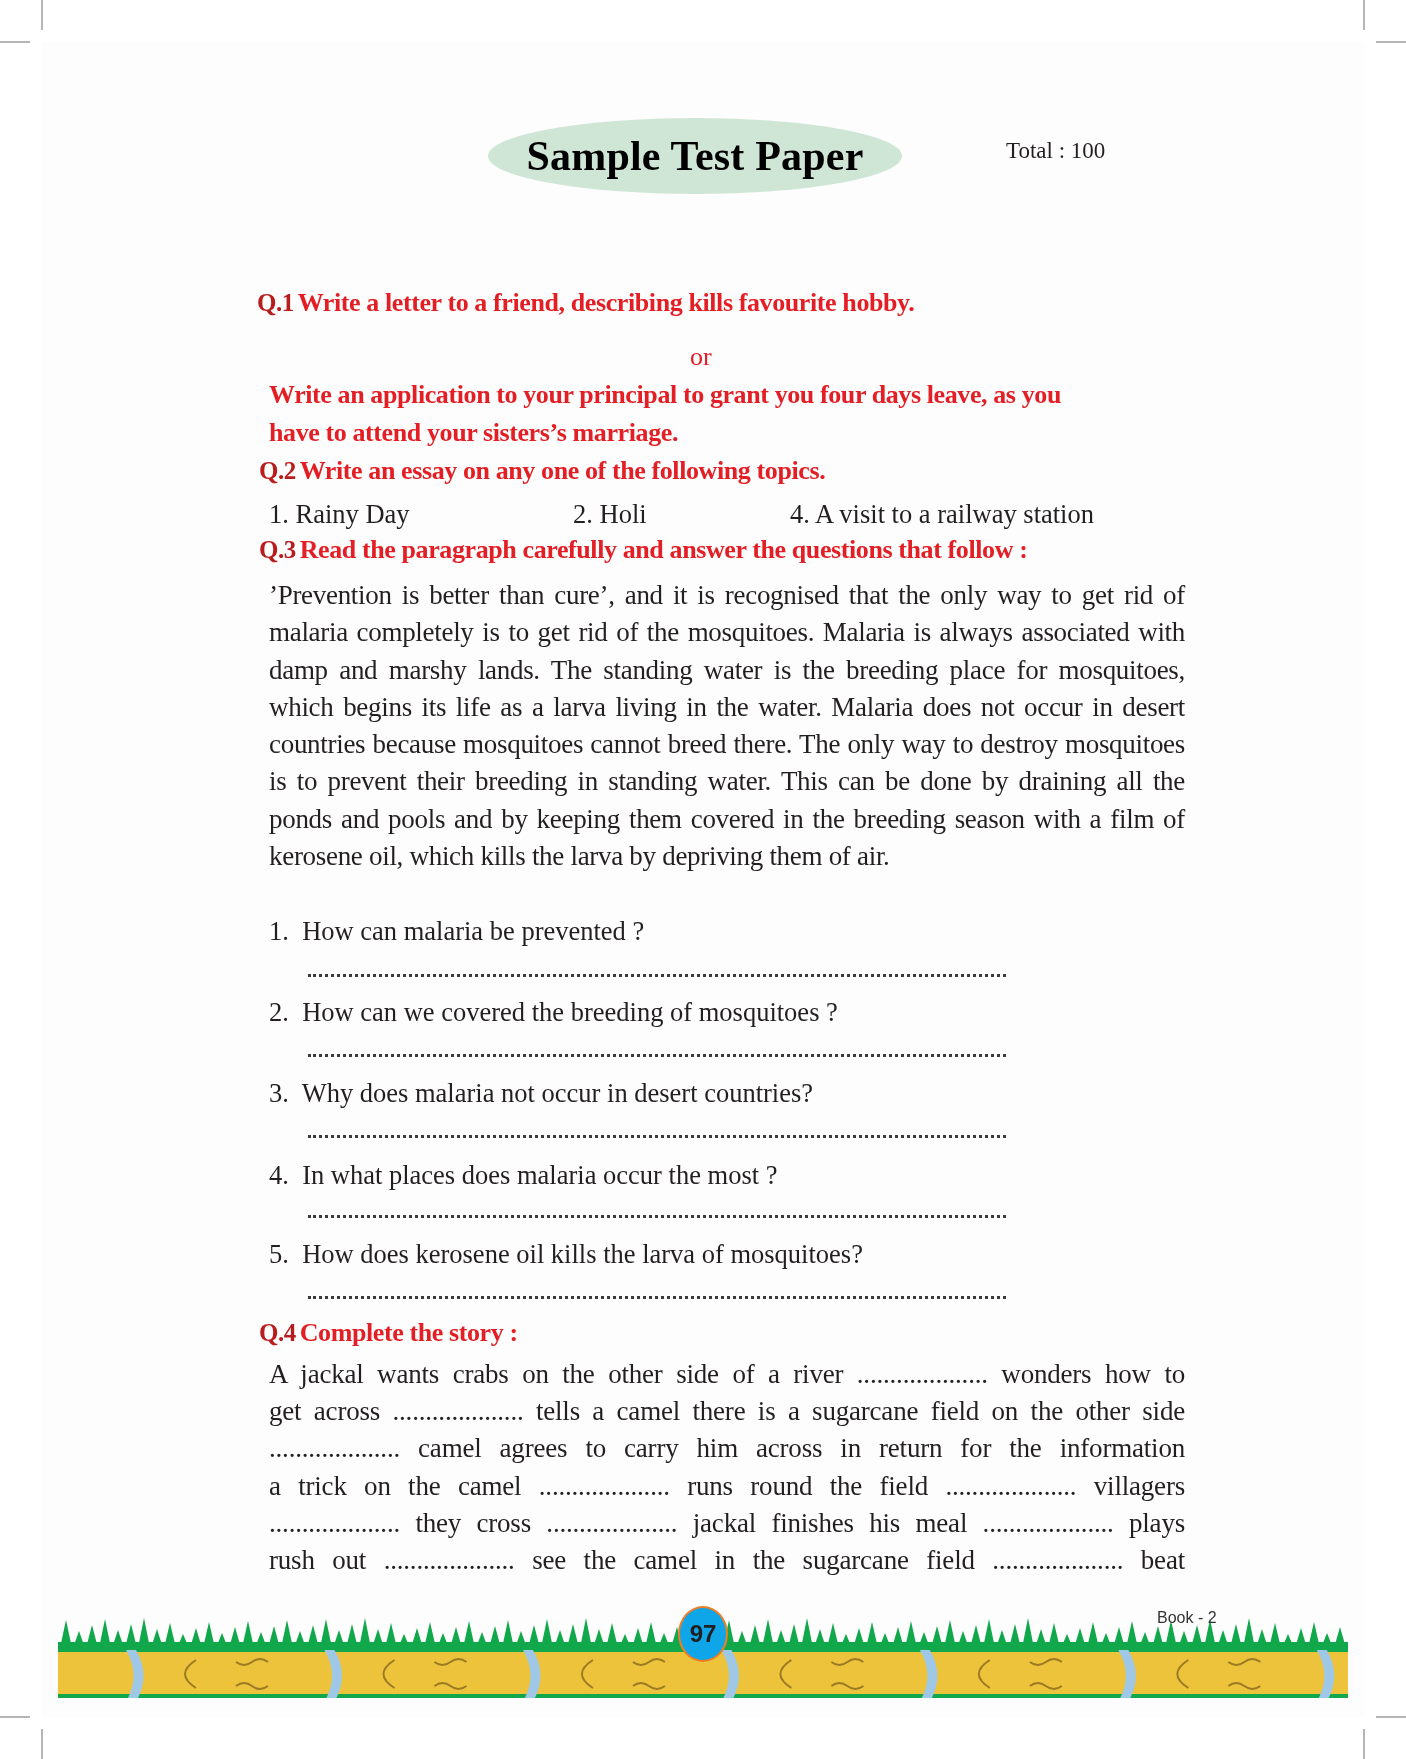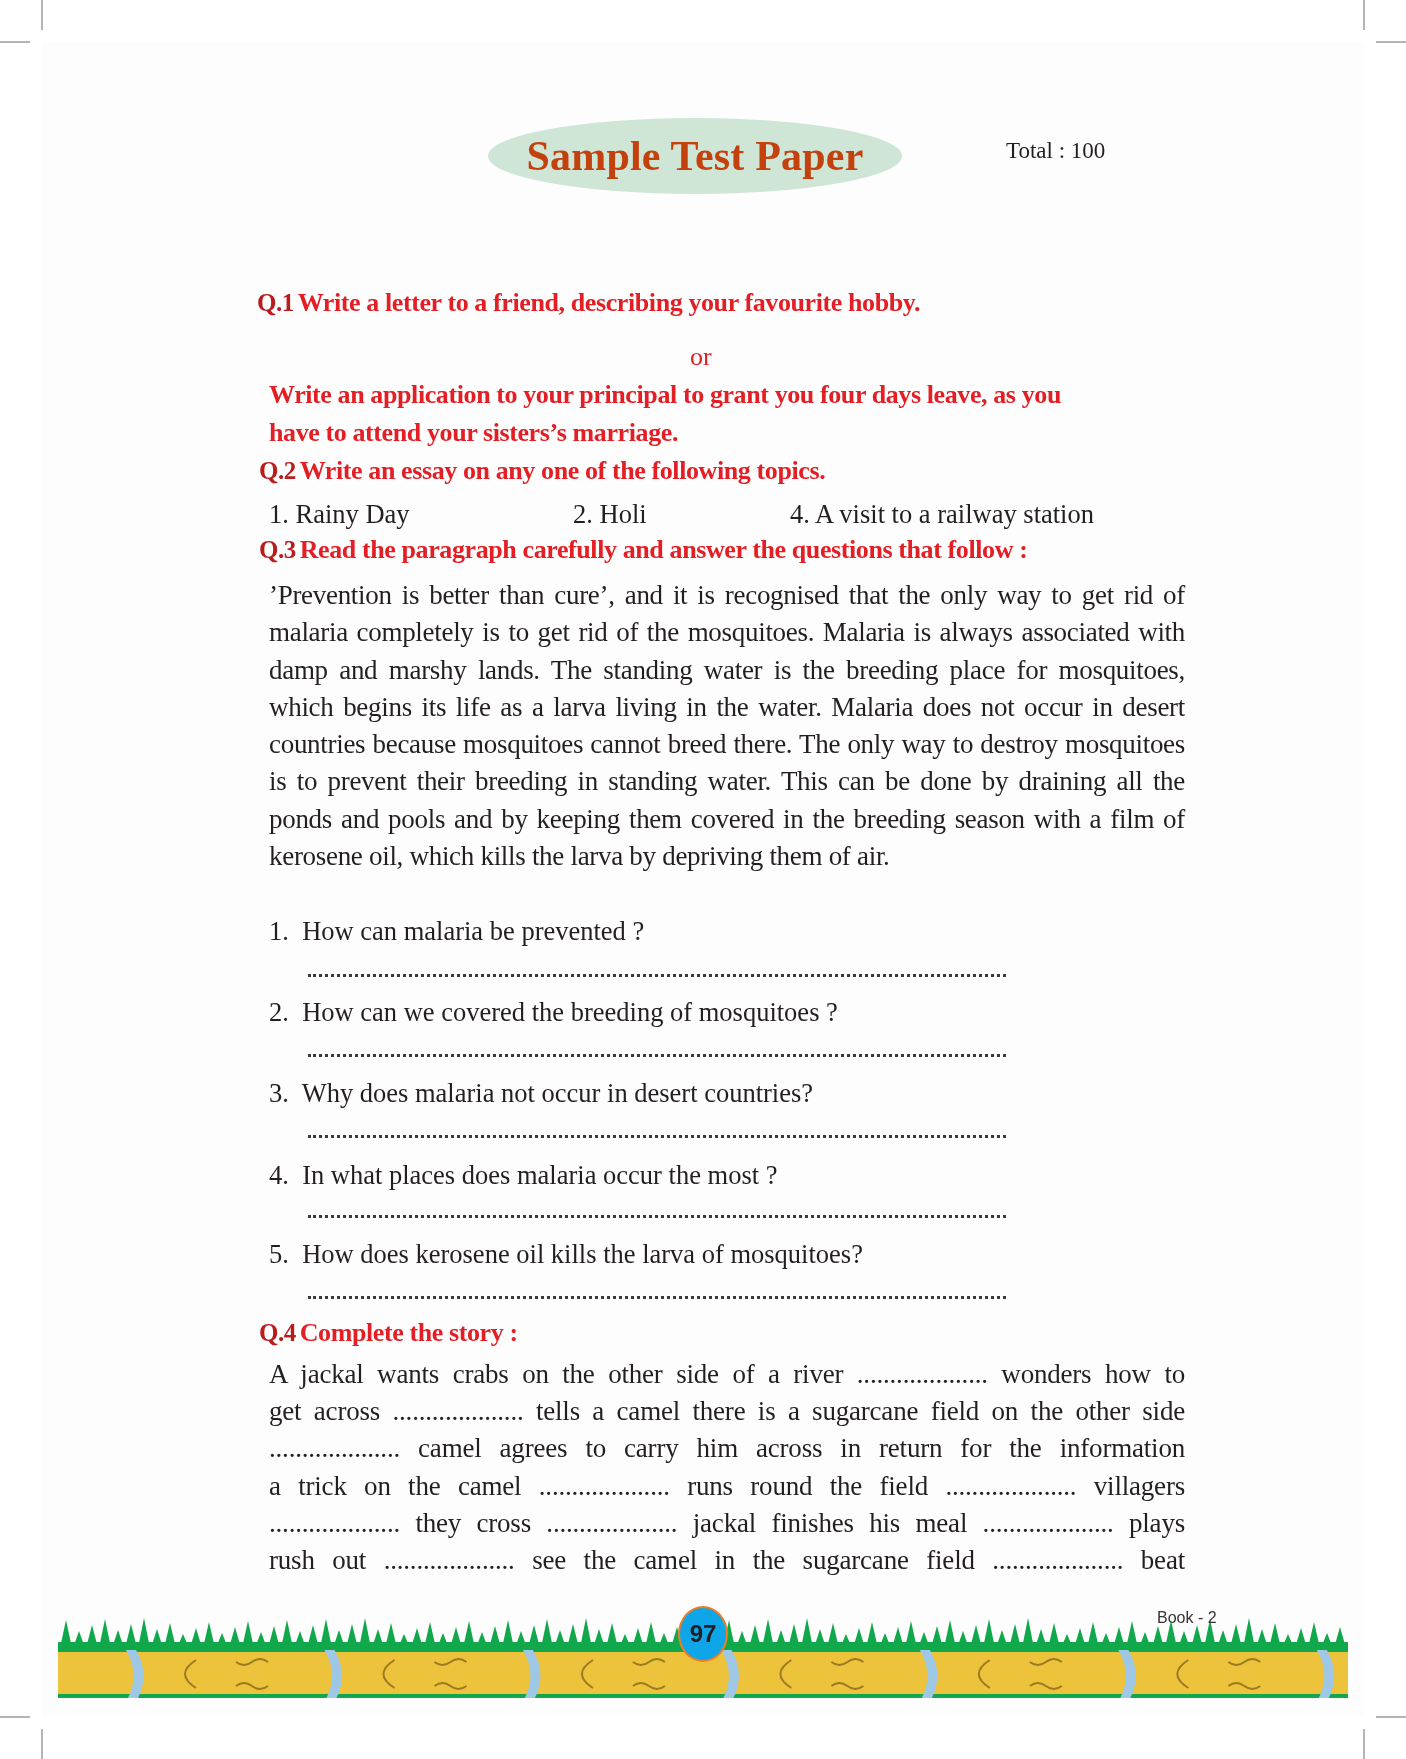--- a/index.html
+++ b/index.html
@@ -13,21 +13,21 @@
     position:absolute; left:42px; top:42px; width:1322px; height:1675px;
     background:#fdfdfd;
   }
   .crop { position:absolute; background:#b5b5b5; }
   .abs { position:absolute; white-space:nowrap; }
   .title-pill {
     position:absolute; left:488px; top:118px; width:414px; height:76px;
     border-radius:50%; background:#cfe6d6;
     display:flex; align-items:center; justify-content:center;
   }
-  .title-text { color:#c2410c; font-size:42px; font-weight:bold; letter-spacing:0.2px; }
+  .title-text { color:#000000; font-size:42px; font-weight:bold; letter-spacing:0.2px; }
   .total { font-size:23px; color:#231f20; }
   .red { color:#e31e24; font-weight:bold; }
   .qlabel { font-size:25px; font-weight:bold; color:#b91c1c; letter-spacing:-0.5px;margin-left:46px; }
   .qtext { font-size:26px; letter-spacing:-0.4px; }
   .body { font-size:26.5px; line-height:37.3px; }
   .para {
     position:absolute; left:269px; top:577px; width:916px;
     font-size:27px; line-height:37.3px; text-align:justify; text-align-last:left;
     letter-spacing:-0.3px; white-space:normal;
   }
@@ -63,21 +63,21 @@
 
 <div class="page"></div>
 
 <div class="title-pill">
   <span class="title-text">Sample Test Paper</span>
 </div>
 <div class="abs total" style="left:1006px;top:138px;">Total : 100</div>
 
 <div class="abs" style="left:211px;top:288px;">
   <span class="qlabel">Q.1</span>
-  <span class="qtext red">Write a letter to a friend, describing your favourite hobby.</span>
+  <span class="qtext red">Write a letter to a friend, describing kills favourite hobby.</span>
 </div>
 <div class="abs" style="left:690px;top:342px;font-size:26px;color:#e31e24;">or</div>
 <div class="abs qtext red" style="left:269px;top:380px;">Write an application to your principal to grant you four days leave, as you</div>
 <div class="abs qtext red" style="left:269px;top:418px;">have to attend your sisters’s marriage.</div>
 
 <div class="abs" style="left:213px;top:456px;">
   <span class="qlabel">Q.2</span>
   <span class="qtext red">Write an essay on any one of the following topics.</span>
 </div>
 <div class="abs body" style="left:269px;top:496px;">1. Rainy Day</div>

